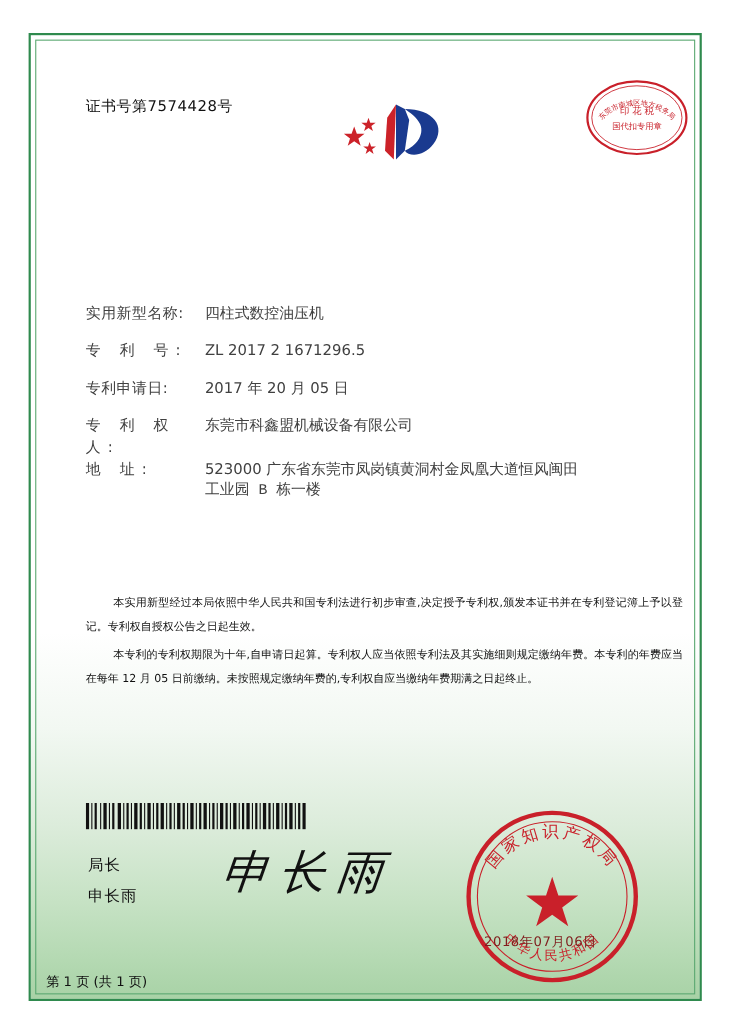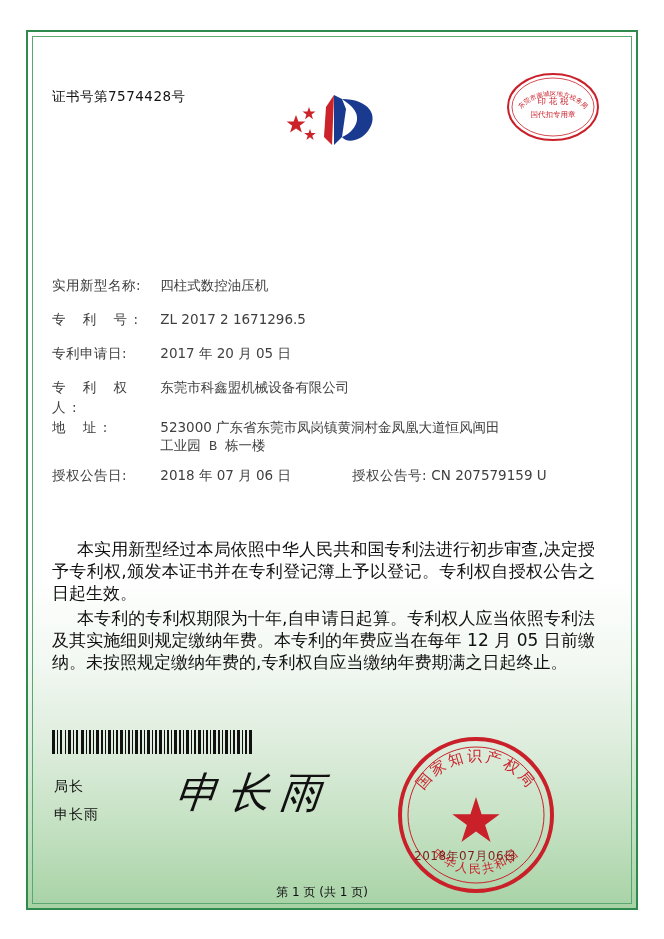--- a/index.html
+++ b/index.html
@@ -43,21 +43,21 @@
     left: 32px;
     top: 36px;
     width: 600px;
     height: 868px;
     border: 1px solid #5aa871;
     box-sizing: border-box;
     pointer-events: none;
   }
   .content {
     position: absolute;
-    left: 16px;
+    left: 42px;
     top: 30px;
     width: 612px;
     height: 750px;
   }
 
   
   .cert-no {
     position: absolute;
     left: 36px;
     top: 58px;
@@ -139,21 +139,21 @@
     font-size: 13.5px;
   }
   .inline-pair .lbl { letter-spacing: 0.5px; }
 
   
   .body-text {
     position: absolute;
     left: 36px;
     top: 508px;
     width: 543px;
-    font-size: 17px;
+    font-size: 10px;
     line-height: 22px;
     text-align: justify;
     color: #111;
   }
   .body-text p {
     margin: 0 0 3px 0;
     text-indent: 25px;
   }
 
   
@@ -213,21 +213,20 @@
     letter-spacing: 0.5px;
     font-family: "DejaVu Sans", sans-serif;
   }
 
   
   .footer {
     position: absolute;
     left: 0;
     top: 854px;
     width: 612px;
-    text-align: center;
     font-size: 12px;
     color: #111;
   }
 </style>
 </head>
 <body>
 
 <div class="page">
 
   <div class="frame-outer"></div>
@@ -288,28 +287,20 @@
       </div>
 
       <div class="field-row" style="min-height:48px;">
         <span class="field-label spaced">地 址:</span>
         <span class="field-value">
           <span>523000 广东省东莞市凤岗镇黄洞村金凤凰大道恒风闽田</span>
           <span class="line2">工业园 B 栋一楼</span>
         </span>
       </div>
 
-      <div class="field-row">
-        <span class="field-label">授权公告日:</span>
-        <span class="field-value">2018 年 07 月 06 日</span>
-        <span class="inline-pair">
-          <span class="lbl">授权公告号:</span>
-          <span>CN 207579159 U</span>
-        </span>
-      </div>
 
     </div>
 
     <div class="body-text">
       <p>本实用新型经过本局依照中华人民共和国专利法进行初步审查,决定授予专利权,颁发本证书并在专利登记簿上予以登记。专利权自授权公告之日起生效。</p>
       <p>本专利的专利权期限为十年,自申请日起算。专利权人应当依照专利法及其实施细则规定缴纳年费。本专利的年费应当在每年 12 月 05 日前缴纳。未按照规定缴纳年费的,专利权自应当缴纳年费期满之日起终止。</p>
     </div>
 
     <div class="barcode">
       <svg width="200" height="24" viewBox="0 0 200 24">

